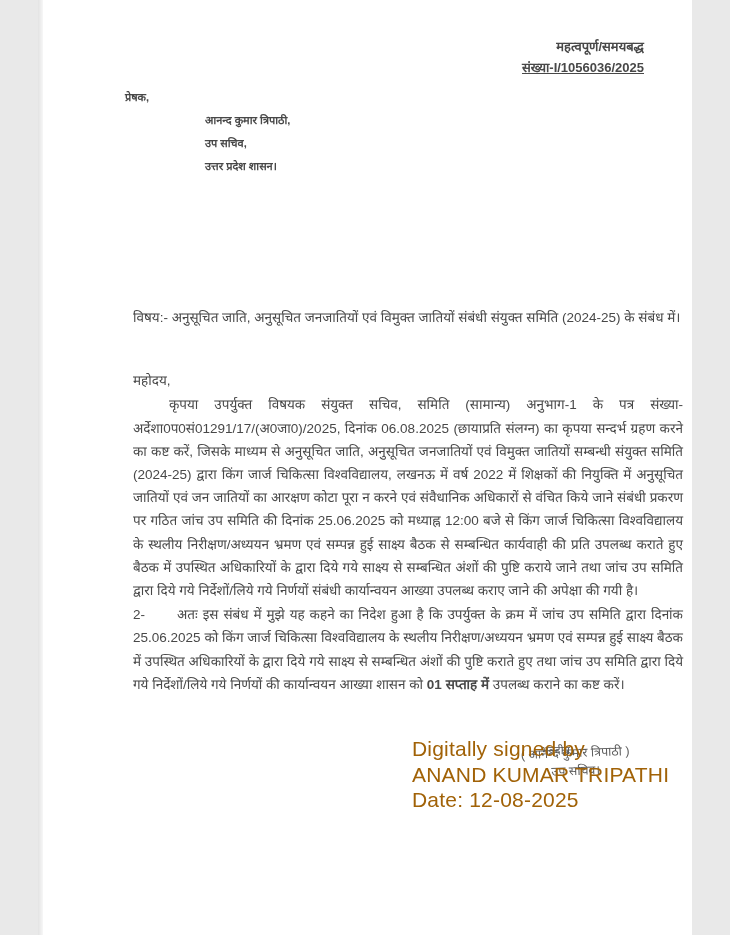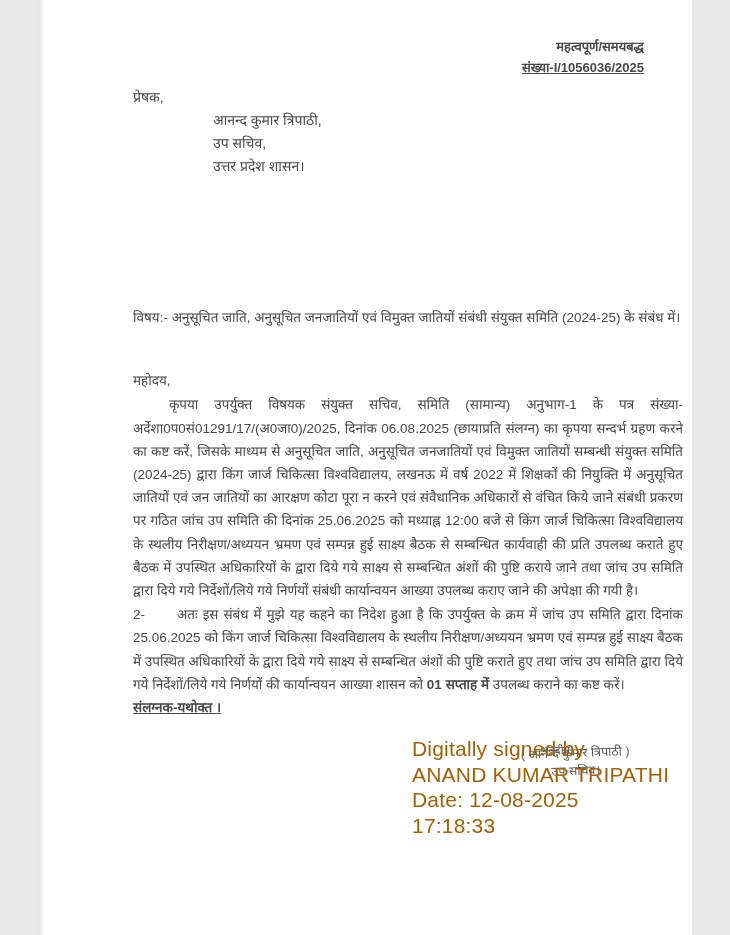--- a/index.html
+++ b/index.html
@@ -14,21 +14,21 @@
     overflow:hidden;
   }
   .scan-edge { position:absolute; left:0; top:0; width:5px; height:100%;
     background:linear-gradient(90deg,#e3e3e3,#f7f7f7); }
   .hdr {
     position:absolute; top:36px; right:48px;
     text-align:right; font-size:13px; line-height:21px;
   }
   .hdr .classification { font-weight:700; }
   .hdr .refno { font-weight:700; text-decoration:underline; }
-  .addr { position:absolute; left:95px; font-size:14px; line-height:23px; }
+  .addr { position:absolute; left:87px; font-size:11px; line-height:23px;font-weight:bold; }
   .addr.sender { top:86px; }
   .addr.recipient { top:166px; }
   .addr .indent { margin-left:80px; }
   .meta-row {
     position:absolute; left:95px; right:50px; top:260px;
     display:flex; justify-content:space-between; align-items:baseline;
     font-size:13.5px;
   }
   .meta-row .date-wrap { display:flex; align-items:baseline; gap:14px; }
   .meta-row .date {
@@ -75,29 +75,27 @@
     <div class="indent">उत्तर प्रदेश शासन।</div>
   </div>
 
 
 
   <div class="flow">
     <div class="subject">विषय:- अनुसूचित जाति, अनुसूचित जनजातियों एवं विमुक्त जातियों संबंधी संयुक्त समिति (2024-25) के संबंध में।</div>
     <div class="salutation">महोदय,</div>
     <div class="para1">कृपया उपर्युक्त विषयक संयुक्त सचिव, समिति (सामान्य) अनुभाग-1 के पत्र संख्या-अर्देशा0प0सं01291/17/(अ0जा0)/2025, दिनांक 06.08.2025 (छायाप्रति संलग्न) का कृपया सन्दर्भ ग्रहण करने का कष्ट करें, जिसके माध्यम से अनुसूचित जाति, अनुसूचित जनजातियों एवं विमुक्त जातियों सम्बन्धी संयुक्त समिति (2024-25) द्वारा किंग जार्ज चिकित्सा विश्वविद्यालय, लखनऊ में वर्ष 2022 में शिक्षकों की नियुक्ति में अनुसूचित जातियों एवं जन जातियों का आरक्षण कोटा पूरा न करने एवं संवैधानिक अधिकारों से वंचित किये जाने संबंधी प्रकरण पर गठित जांच उप समिति की दिनांक 25.06.2025 को मध्याह्न 12:00 बजे से किंग जार्ज चिकित्सा विश्वविद्यालय के स्थलीय निरीक्षण/अध्ययन भ्रमण एवं सम्पन्न हुई साक्ष्य बैठक से सम्बन्धित कार्यवाही की प्रति उपलब्ध कराते हुए बैठक में उपस्थित अधिकारियों के द्वारा दिये गये साक्ष्य से सम्बन्धित अंशों की पुष्टि कराये जाने तथा जांच उप समिति द्वारा दिये गये निर्देशों/लिये गये निर्णयों संबंधी कार्यान्वयन आख्या उपलब्ध कराए जाने की अपेक्षा की गयी है।</div>
     <div class="para2"><span>2-</span><span class="gap"></span><span>अतः इस संबंध में मुझे यह कहने का निदेश हुआ है कि उपर्युक्त के क्रम में जांच उप समिति द्वारा दिनांक 25.06.2025 को किंग जार्ज चिकित्सा विश्वविद्यालय के स्थलीय निरीक्षण/अध्ययन भ्रमण एवं सम्पन्न हुई साक्ष्य बैठक में उपस्थित अधिकारियों के द्वारा दिये गये साक्ष्य से सम्बन्धित अंशों की पुष्टि कराते हुए तथा जांच उप समिति द्वारा दिये गये निर्देशों/लिये गये निर्णयों की कार्यान्वयन आख्या शासन को </span><span class="bold">01 सप्ताह में</span><span> उपलब्ध कराने का कष्ट करें।</span></div>
-    <div class="enclosure">संलग्नक-यथोक्त ।</div>
   </div>
 
   <div class="closing">भवदीय,</div>
 
   <div class="sig-hindi">
     <div>( आनन्द कुमार त्रिपाठी )</div>
     <div>उप सचिव।</div>
   </div>
 
   <div class="sig-digital">
     <div>Digitally signed by</div>
     <div>ANAND KUMAR TRIPATHI</div>
     <div>Date: 12-08-2025</div>
-    <div>17:18:33</div>
   </div>
 </div>
 
 </body></html>

